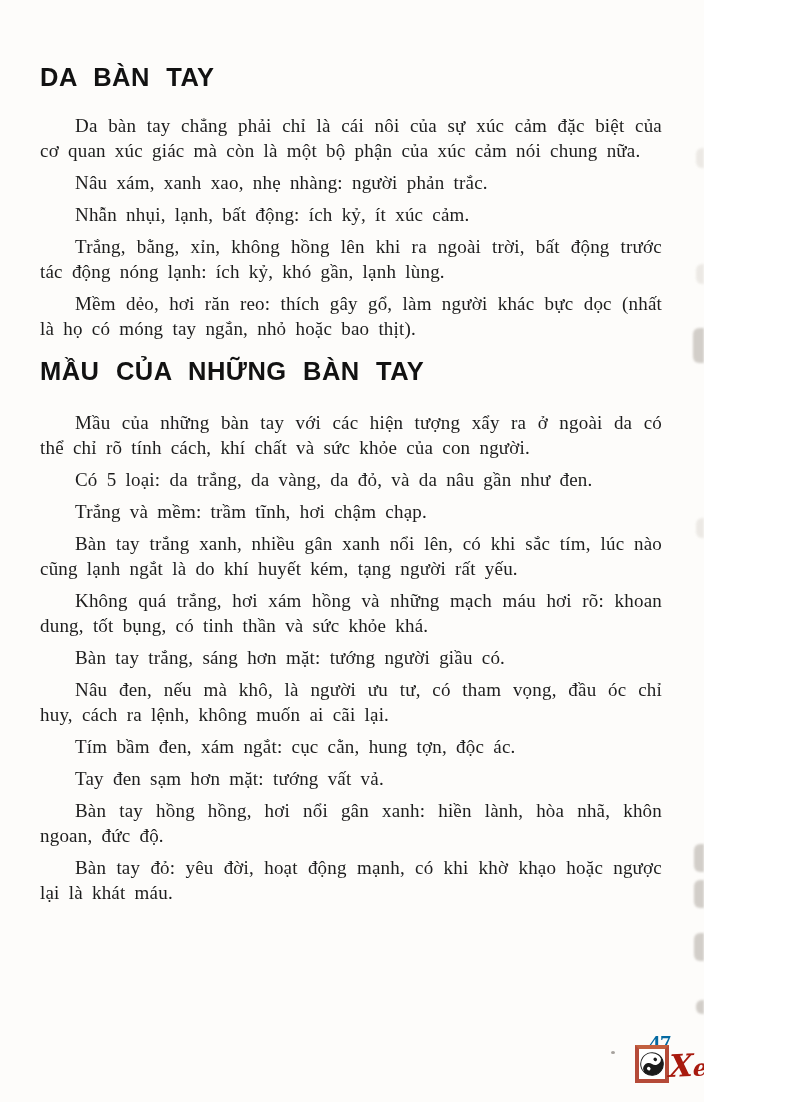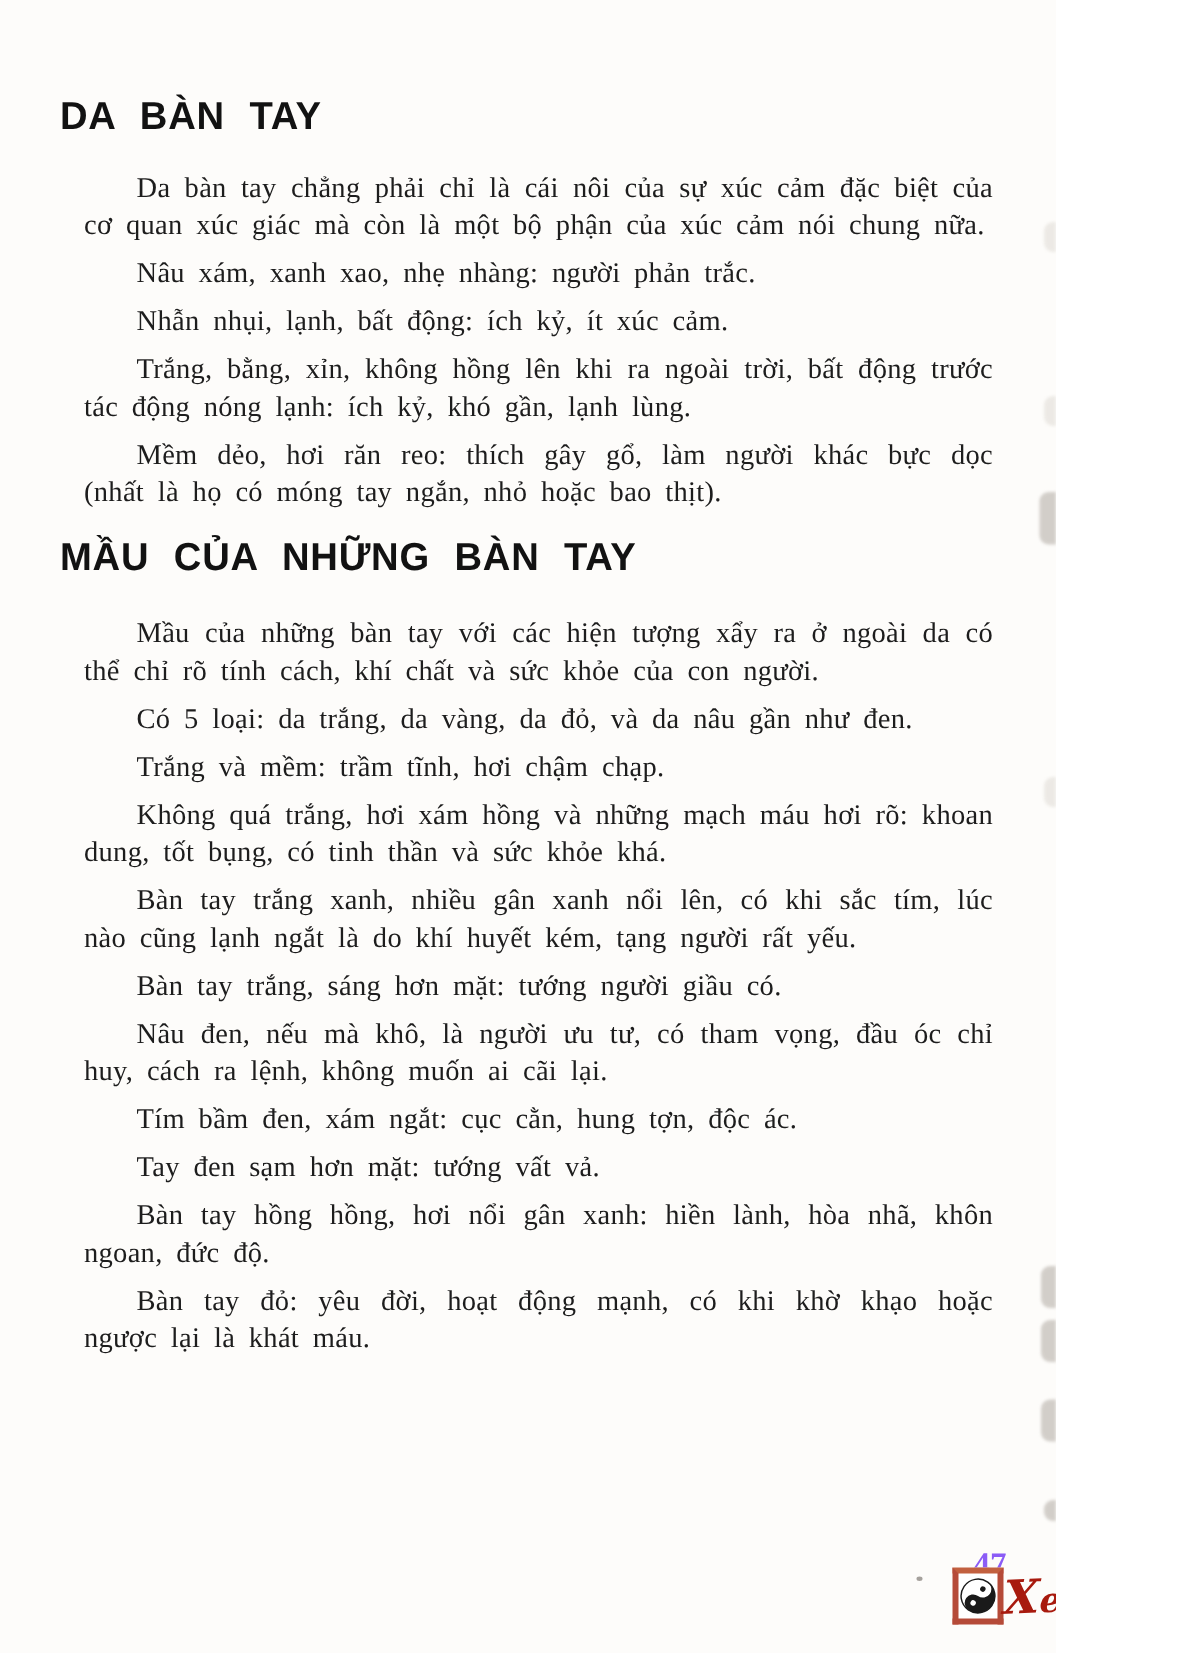--- a/index.html
+++ b/index.html
@@ -28,37 +28,37 @@
     transform: scaleX(0.98);
     transform-origin: left center;
   }
   .heading.second {
     margin-top: 15px;
     margin-bottom: 24px;
   }
   .content p {
     font-size: 19px;
     line-height: 25px;
-    margin: 0 0 7px 16px;
+    margin: 0 0 7px 0;
     text-indent: 35px;
     text-align: justify;
     word-spacing: 0.22em;
     letter-spacing: 0.2px;
     font-family: Liberation Serif, serif;
   }
   
   .footer-mark { position: absolute; left: 0; top: 0; width: 800px; height: 1102px; pointer-events: none; }
   .pgnum {
     position: absolute;
     left: 649px; top: 1030px;
     z-index: 1;
     font-family: "Liberation Serif", serif;
     font-weight: 700;
     font-size: 22px;
-    color: #8b5cf6;
+    color: #0369a1;
   }
   .logo-square {
     position: absolute;
     left: 635px; top: 1045px;
     z-index: 2;
     width: 26px; height: 30px;
     background: #ffffff;
     border: 4px solid #b54a38;
     border-top-color: #c2603f;
     display: flex; align-items: center; justify-content: center;
@@ -116,22 +116,22 @@
     <p>Da bàn tay chẳng phải chỉ là cái nôi của sự xúc cảm đặc biệt của cơ quan xúc giác mà còn là một bộ phận của xúc cảm nói chung nữa.</p>
     <p>Nâu xám, xanh xao, nhẹ nhàng: người phản trắc.</p>
     <p>Nhẫn nhụi, lạnh, bất động: ích kỷ, ít xúc cảm.</p>
     <p>Trắng, bằng, xỉn, không hồng lên khi ra ngoài trời, bất động trước tác động nóng lạnh: ích kỷ, khó gần, lạnh lùng.</p>
     <p>Mềm dẻo, hơi răn reo: thích gây gổ, làm người khác bực dọc (nhất là họ có móng tay ngắn, nhỏ hoặc bao thịt).</p>
 
     <h1 class="heading second">MẦU CỦA NHỮNG BÀN TAY</h1>
     <p>Mầu của những bàn tay với các hiện tượng xẩy ra ở ngoài da có thể chỉ rõ tính cách, khí chất và sức khỏe của con người.</p>
     <p>Có 5 loại: da trắng, da vàng, da đỏ, và da nâu gần như đen.</p>
     <p>Trắng và mềm: trầm tĩnh, hơi chậm chạp.</p>
+    <p>Bàn tay trắng xanh, nhiều gân xanh nổi lên, có khi sắc tím, lúc nào cũng lạnh ngắt là do khí huyết kém, tạng người rất yếu.</p>
     <p>Không quá trắng, hơi xám hồng và những mạch máu hơi rõ: khoan dung, tốt bụng, có tinh thần và sức khỏe khá.</p>
-    <p>Bàn tay trắng xanh, nhiều gân xanh nổi lên, có khi sắc tím, lúc nào cũng lạnh ngắt là do khí huyết kém, tạng người rất yếu.</p>
     <p>Bàn tay trắng, sáng hơn mặt: tướng người giầu có.</p>
     <p>Nâu đen, nếu mà khô, là người ưu tư, có tham vọng, đầu óc chỉ huy, cách ra lệnh, không muốn ai cãi lại.</p>
     <p>Tím bầm đen, xám ngắt: cục cằn, hung tợn, độc ác.</p>
     <p>Tay đen sạm hơn mặt: tướng vất vả.</p>
     <p>Bàn tay hồng hồng, hơi nổi gân xanh: hiền lành, hòa nhã, khôn ngoan, đức độ.</p>
     <p>Bàn tay đỏ: yêu đời, hoạt động mạnh, có khi khờ khạo hoặc ngược lại là khát máu.</p>
   </div>
 
   <div class="footer-mark">
     <span class="pgnum">47</span>

